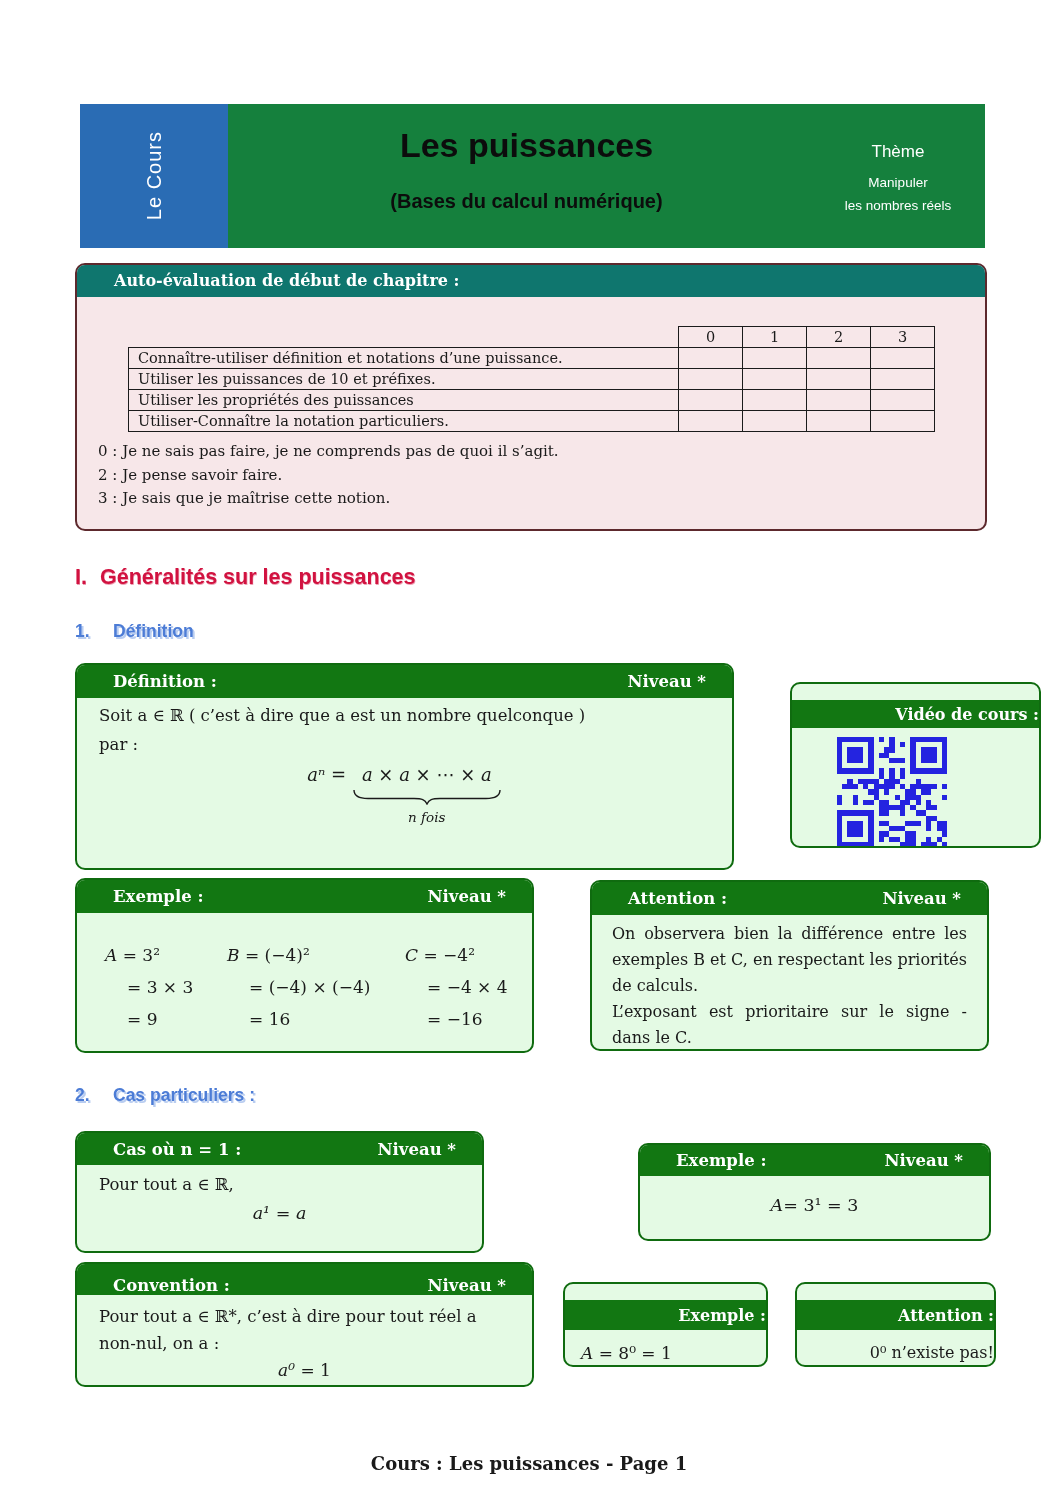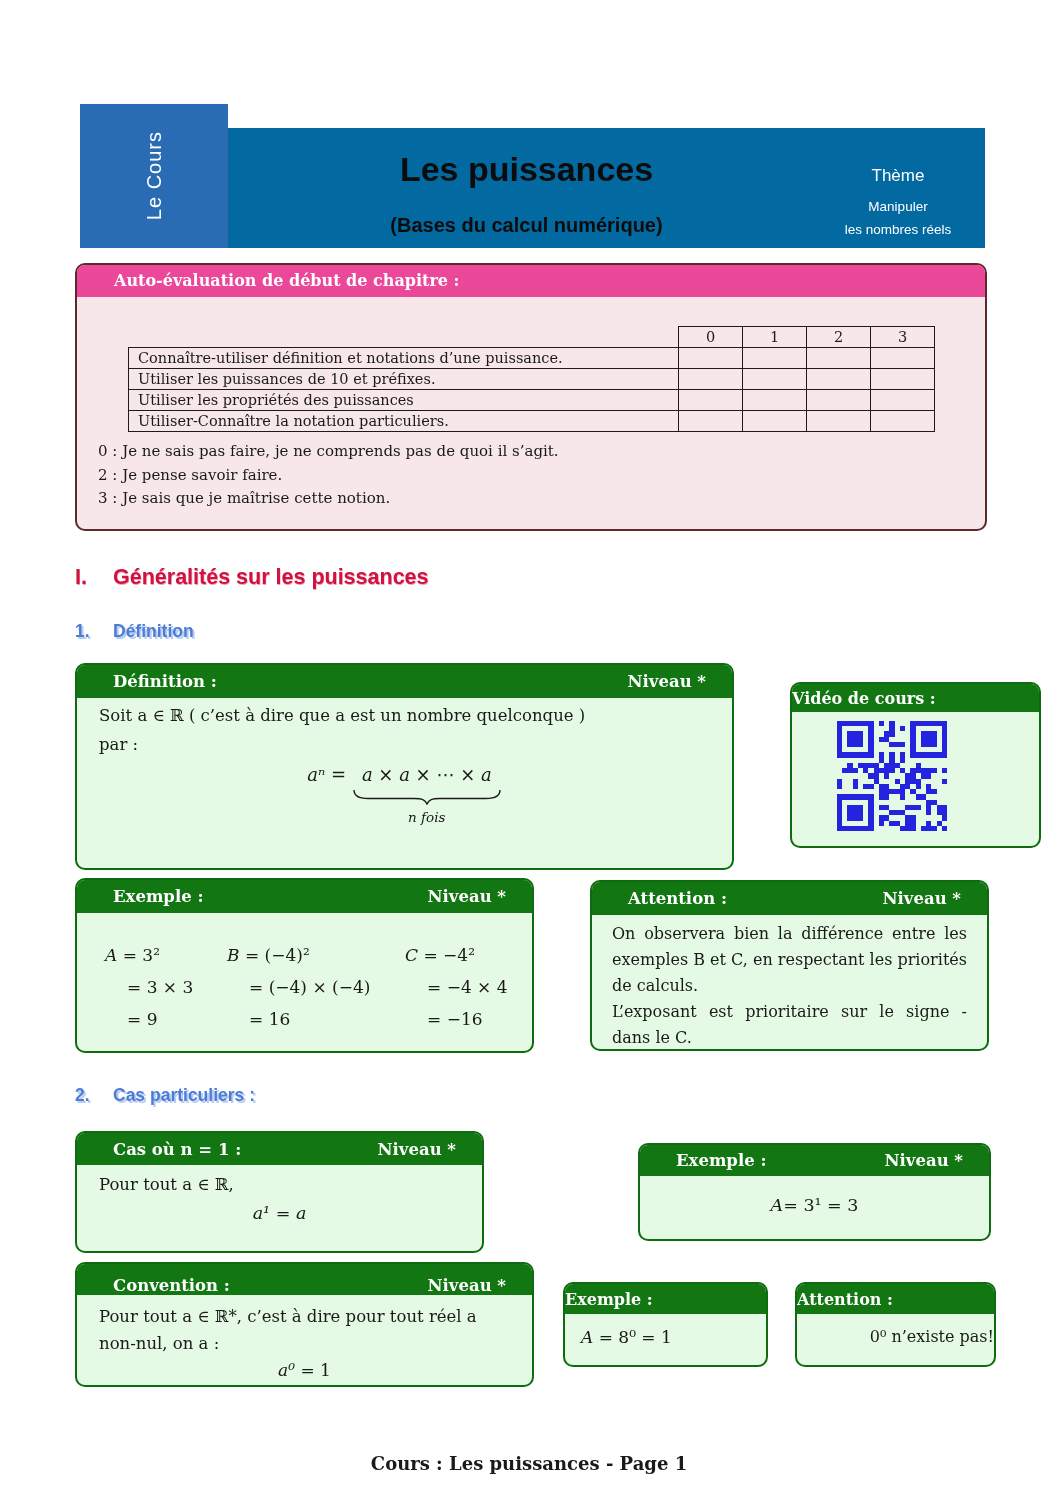--- a/index.html
+++ b/index.html
@@ -4,56 +4,56 @@
 <style>
   html,body{margin:0;padding:0;background:#ffffff;}
   #page{position:relative;width:1058px;height:1497px;background:#ffffff;
         font-family:"DejaVu Serif",serif;color:#1a1a1a;overflow:hidden;}
 
   
   .header-block{position:absolute;left:80px;top:104px;width:905px;height:144px;display:flex;}
   .header-tab{width:148px;background:#2a6cb4;display:flex;align-items:center;justify-content:center;}
   .tab-label{font-family:"Liberation Sans",sans-serif;font-size:20px;color:#ffffff;
              writing-mode:vertical-rl;transform:rotate(180deg);letter-spacing:1px;}
-  .header-main{flex:1;background:#0369a1;position:relative;margin-top:24px;}
+  .header-main{flex:1;background:#15803d;position:relative;}
   .header-title{position:absolute;left:0;right:160px;top:22px;text-align:center;
                 font-family:"Liberation Sans",sans-serif;font-weight:bold;font-size:34px;color:#0c0c0c;}
   .header-subtitle{position:absolute;left:0;right:160px;top:86px;text-align:center;
                 font-family:"Liberation Sans",sans-serif;font-weight:bold;font-size:20px;color:#0c0c0c;}
   .header-theme{position:absolute;right:8px;top:38px;width:158px;text-align:center;color:#ffffff;
                 font-family:"Liberation Sans",sans-serif;}
   .theme-label{font-size:17px;margin-bottom:9px;}
   .theme-line{font-size:13.5px;line-height:23px;}
 
   
   .autoeval{position:absolute;left:75px;top:263px;width:908px;height:264px;background:#f7e7e9;
             border:2px solid #5d292d;border-radius:10px;overflow:hidden;}
-  .autoeval-head{height:32px;background:#ec4899;color:#ffffff;font-weight:bold;font-size:16px;
+  .autoeval-head{height:32px;background:#0f766e;color:#ffffff;font-weight:bold;font-size:16px;
                  line-height:32px;padding-left:37px;}
   .eval-table{position:absolute;left:51px;top:61px;border-collapse:collapse;font-size:14.5px;color:#1a1a1a;}
   .eval-table td{border:1px solid #1b1b1b;height:20px;padding:0;}
   .eval-table td.blank{border:none;}
   .eval-table td.desc{padding-left:9px;}
   .eval-table td.score{text-align:center;}
   .eval-legend{position:absolute;left:21px;top:175px;font-size:15px;line-height:23.5px;}
 
   
-  .section-h{position:absolute;left:75px;top:565px;font-family:"Liberation Sans",sans-serif;
-             font-weight:bold;font-size:21.5px;color:#d11240;text-shadow:.6px .6px 0 rgba(209,18,64,.4);}
+  .section-h{position:absolute;left:62px;top:565px;font-family:"Liberation Sans",sans-serif;
+             font-weight:bold;font-size:21.5px;color:#d11240;text-shadow:.6px .6px 0 rgba(209,18,64,.4);text-align:center;}
   .section-h .num,.sub-h .num{display:inline-block;width:38px;}
   .sub-h{position:absolute;font-family:"Liberation Sans",sans-serif;font-weight:bold;font-size:17.5px;
          color:#4c7cd6;text-shadow:2px 2px 0 #b9cdf0;}
   #sub1{left:75px;top:621px;}
   #sub2{left:75px;top:1085px;}
 
   
   .gbox{position:absolute;border:2px solid #0f6b0f;border-radius:10px;background:#e4fae4;overflow:hidden;}
   .gbox-head{height:33px;background:#127712;color:#ffffff;display:flex;justify-content:space-between;
              align-items:center;padding:0 26px 0 36px;font-weight:bold;font-size:16.5px;}
-  .gbox-head.center{justify-content:flex-start;padding:0;}
+  .gbox-head.center{justify-content:flex-end;padding:0;margin-top:16px;}
 
   #def-box{left:75px;top:663px;width:655px;height:203px;}
   .def-body{padding:4px 22px 0;font-size:16.5px;line-height:28.5px;}
   .def-line{white-space:nowrap;}
   .def-formula{text-align:center;margin-top:2px;white-space:normal;}
   .fml{font-style:italic;font-size:18px;font-family:"DejaVu Serif","DejaVu Sans",serif;}
   .fml-eq{font-style:normal;font-size:18px;font-family:"DejaVu Serif","DejaVu Sans",serif;}
   .ub{display:inline-flex;flex-direction:column;align-items:center;vertical-align:top;}
   .ub svg{margin-top:-1px;}
   .brace-label{font-size:13.5px;font-style:italic;margin-top:-2px;}

